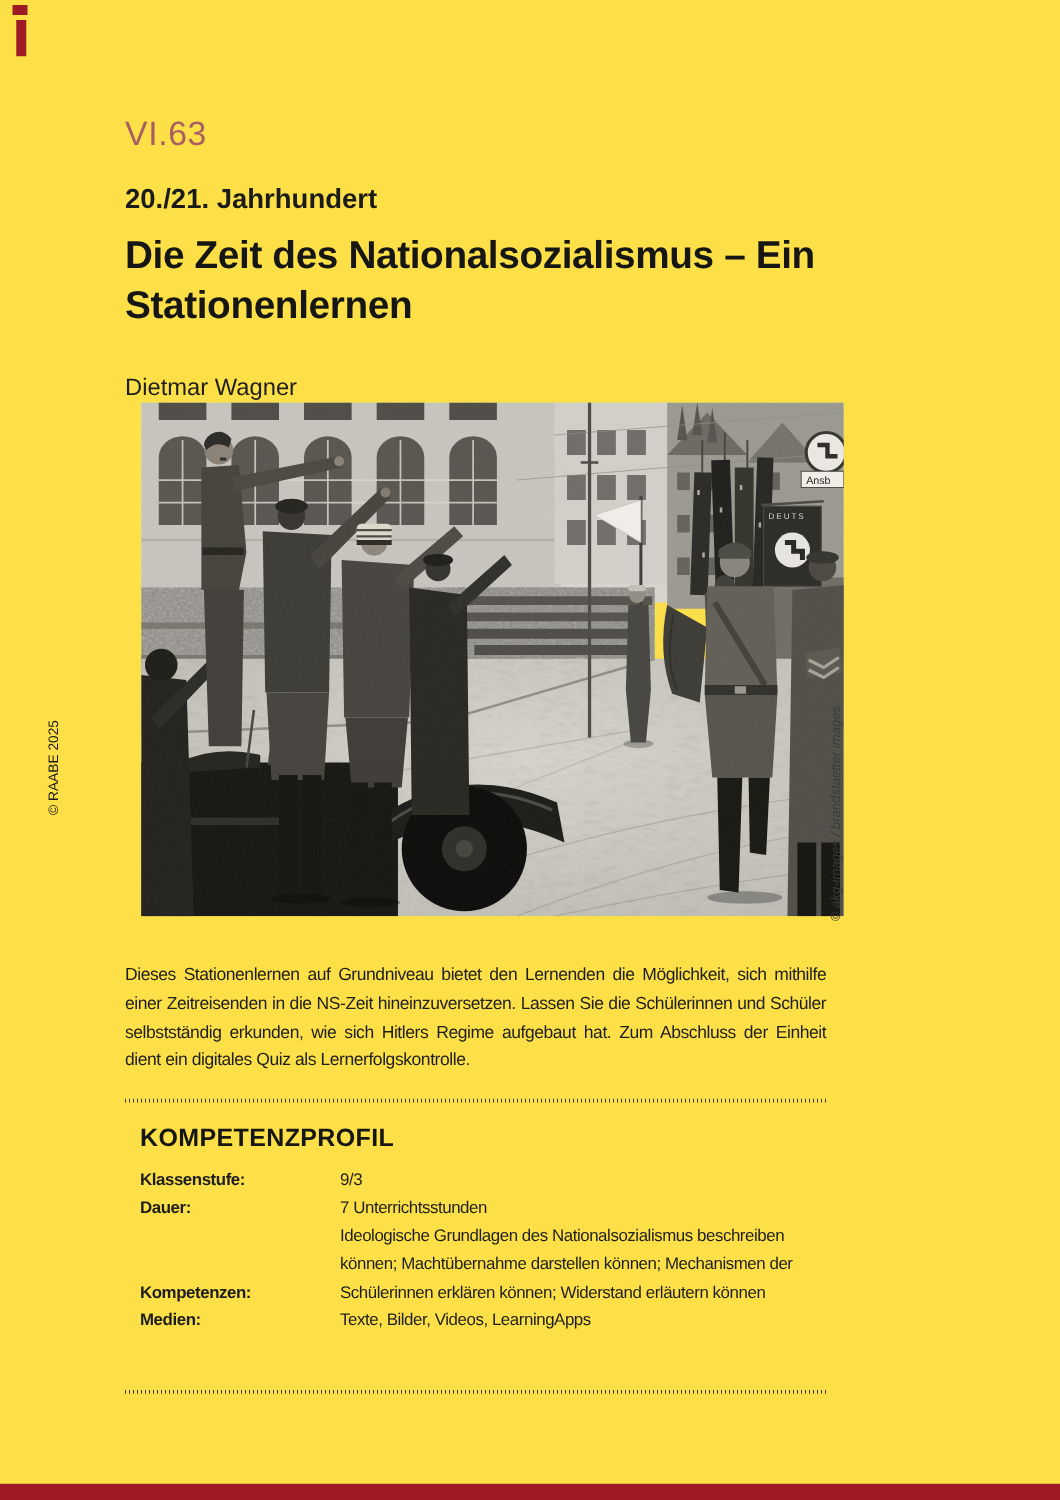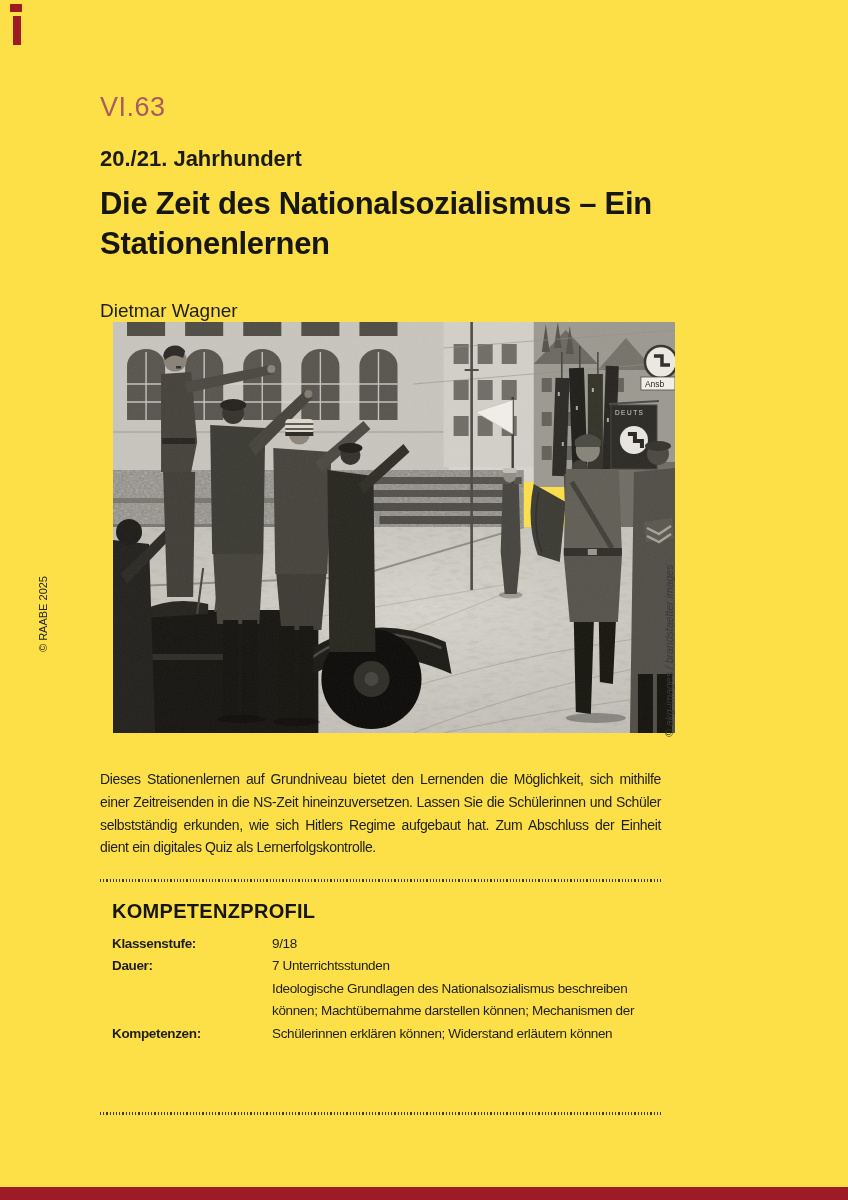--- a/index.html
+++ b/index.html
@@ -314,29 +314,33 @@
 
   <p class="intro">Dieses Stationenlernen auf Grundniveau bietet den Lernenden die Möglichkeit, sich mithilfe einer Zeitreisenden in die NS-Zeit hineinzuversetzen. Lassen Sie die Schülerinnen und Schüler selbstständig erkunden, wie sich Hitlers Regime aufgebaut hat. Zum Abschluss der Einheit dient ein digitales Quiz als Lernerfolgskontrolle.</p>
 
   <div class="rule rule-top"></div>
 
   <div class="kp-heading">KOMPETENZPROFIL</div>
 
   <div class="kp-table">
     <div class="kp-row">
       <div class="kp-label">Klassenstufe:</div>
-      <div class="kp-value">9/18</div>
+      <div class="kp-value">9/3</div>
     </div>
     <div class="kp-row">
       <div class="kp-label">Dauer:</div>
       <div class="kp-value">7 Unterrichtsstunden</div>
     </div>
     <div class="kp-row">
       <div class="kp-label">Kompetenzen:</div>
       <div class="kp-value">Ideologische Grundlagen des Nationalsozialismus beschreiben können; Machtübernahme darstellen können; Mechanismen der Schülerinnen erklären können; Widerstand erläutern können</div>
     </div>
+    <div class="kp-row">
+      <div class="kp-label">Medien:</div>
+      <div class="kp-value">Texte, Bilder, Videos, LearningApps</div>
+    </div>
   </div>
 
   <div class="rule rule-bottom"></div>
 
   <div class="footer-bar"></div>
 
 </div>
 
 </body></html>

